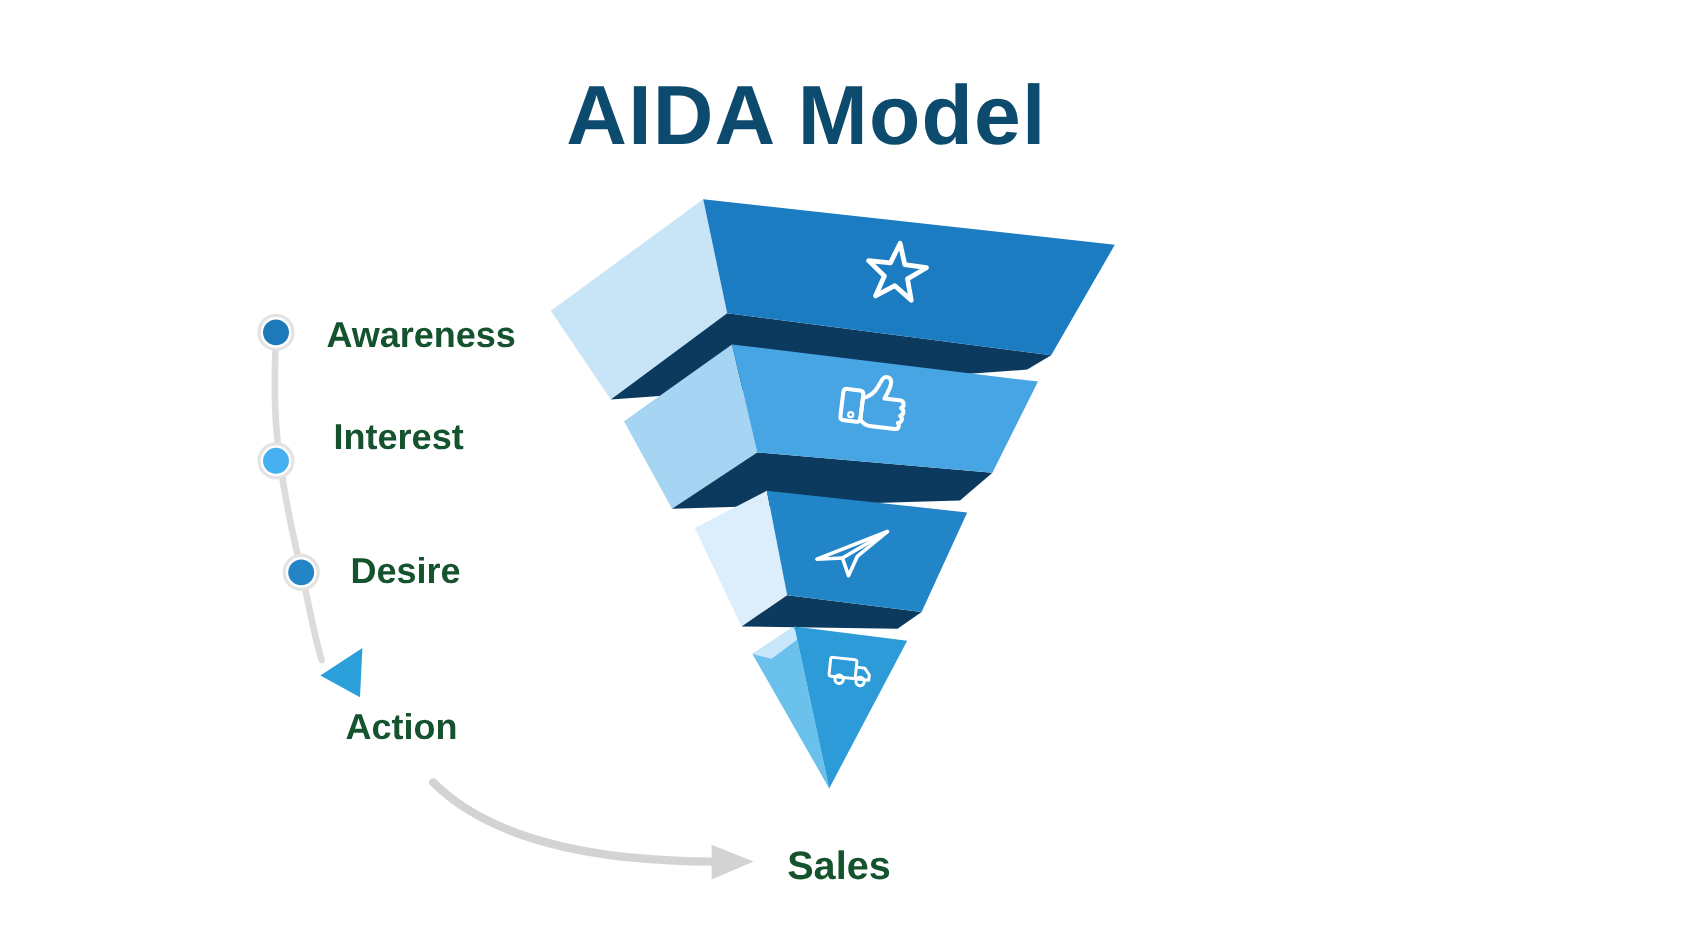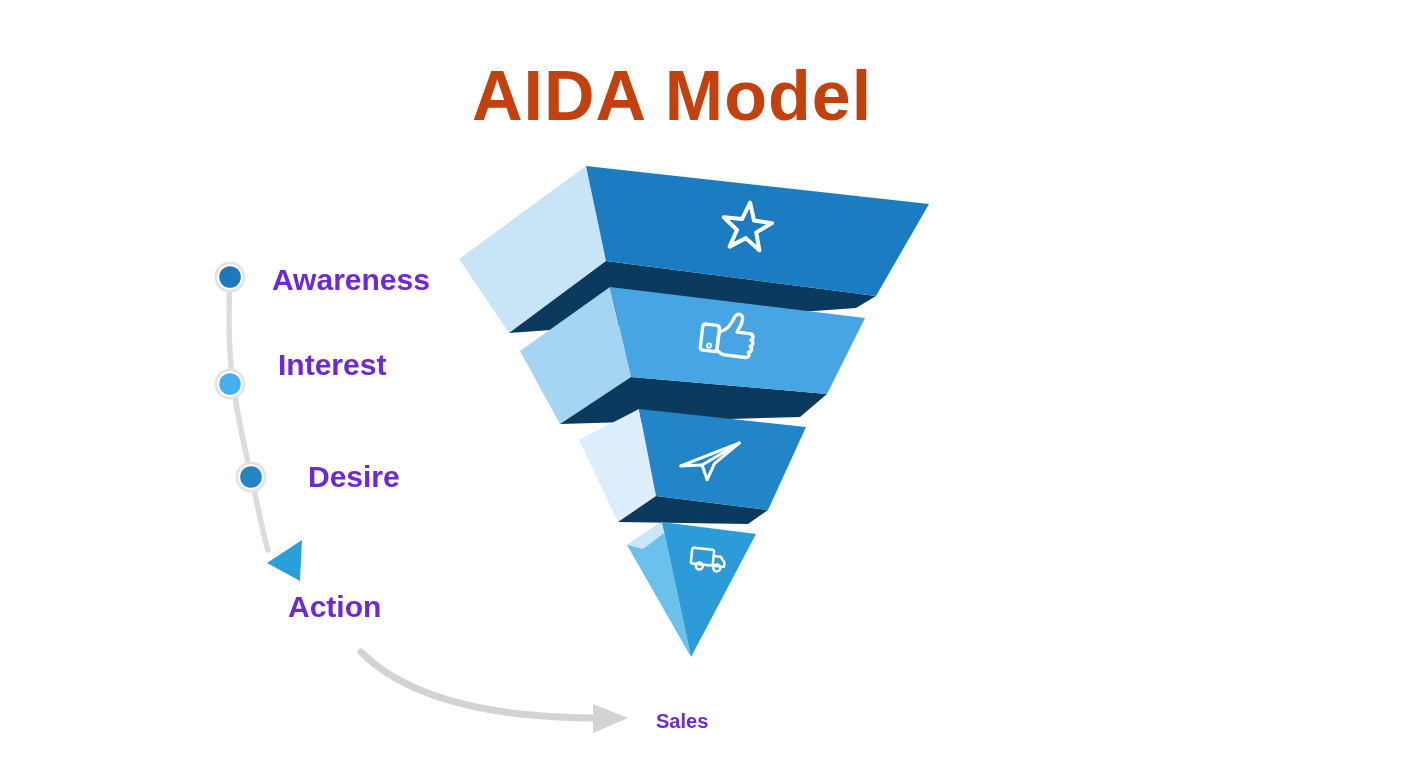--- a/index.html
+++ b/index.html
@@ -2,30 +2,30 @@
 <html><head>
 <meta charset="utf-8">
 <style>
   html,body { margin:0; padding:0; background:#ffffff; }
   .canvas {
     position:relative; width:1401px; height:784px; background:#ffffff;
     overflow:hidden; font-family:"Liberation Sans", sans-serif;
   }
   .funnel-svg { position:absolute; left:0; top:0; }
   .label {
-    position:absolute; font-weight:700; color:#6d28d9;
+    position:absolute; font-weight:700; color:#14532d;
     transform:translateY(-50%); white-space:nowrap; line-height:1;
   }
   .title-label {
-    position:absolute; font-weight:700; color:#c2410c; font-size:70px;
+    position:absolute; font-weight:700; color:#0c4a6e; font-size:70px;
     transform:translate(-50%,-50%); white-space:nowrap; line-height:1;
     letter-spacing:1px;
   }
   .stage-label { font-size:30px; }
-  .sales-label { font-size:20px;text-align:right; }
+  .sales-label { font-size:33px;text-align:right; }
 </style>
 </head>
 <body>
 
 <div class="canvas">
 
   <svg class="funnel-svg" width="1401" height="784" viewBox="0 0 1401 784">
 
     <g>
       <polygon points="586,166 459,259 509,333 606,261" fill="#c8e5f8"></polygon>
@@ -96,18 +96,18 @@
       <polygon points="593,704 628,718 593,733" fill="#d3d3d3"></polygon>
     </g>
   </svg>
 
   <div class="title-label" style="left:672px; top:96px;">AIDA Model</div>
 
   <div class="label stage-label" style="left:272px; top:280px;">Awareness</div>
 
   <div class="label stage-label" style="left:278px; top:365px;">Interest</div>
 
-  <div class="label stage-label" style="left:308px; top:477px;text-align:right;">Desire</div>
+  <div class="label stage-label" style="left:292px; top:477px;text-align:right;">Desire</div>
 
   <div class="label stage-label" style="left:288px; top:607px;">Action</div>
 
   <div class="label sales-label" style="left:656px; top:721px;">Sales</div>
 </div>
 
 </body></html>

